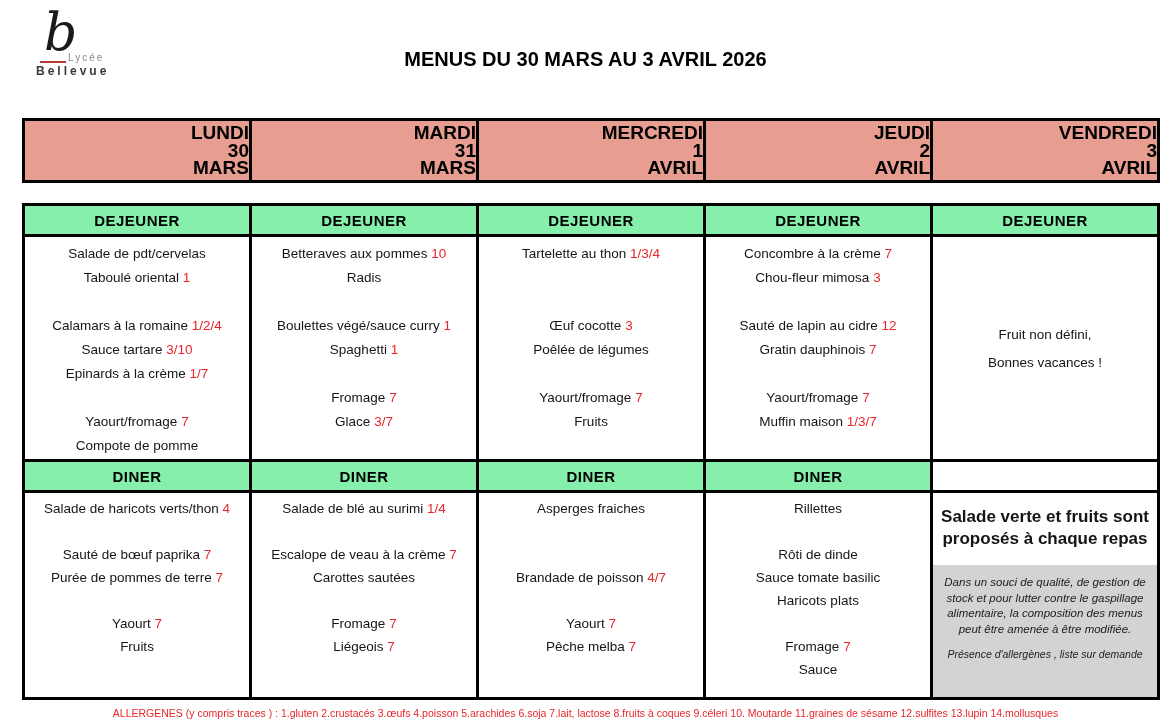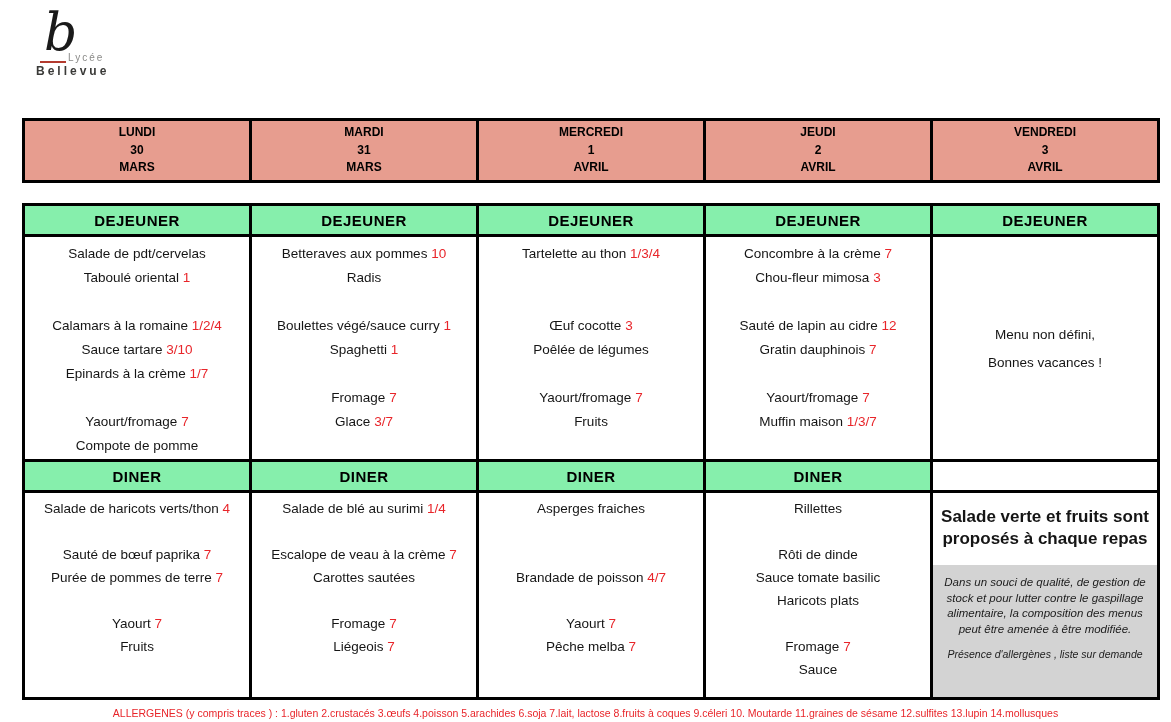--- a/index.html
+++ b/index.html
@@ -37,22 +37,22 @@
     text-align: center; font-size: 20px; font-weight: bold; color: #000;
   }
 
   
   table { border-collapse: collapse; table-layout: fixed; }
   td { border: 3px solid #000; }
 
   .days-table { position: absolute; left: 22px; top: 118px; width: 1138px; }
   .day-cell {
     height: 62px; background: #e79d8f;
-    text-align: center; vertical-align: middle;
-    font-weight: bold; font-size: 12px; line-height: 17.5px; color: #000;
+    text-align: right; vertical-align: middle;
+    font-weight: bold; font-size: 19px; line-height: 17.5px; color: #000;
   }
 
   .menu-table { position: absolute; left: 22px; top: 203px; width: 1138px; }
   .meal-header {
     height: 31px; background: #86efac;
     text-align: center; vertical-align: middle;
     font-weight: bold; font-size: 15px; letter-spacing: 0.5px; color: #000;
   }
   .meal-header.empty { background: #ffffff; }
   .menu-cell {
@@ -101,20 +101,21 @@
 
 <div class="page">
 
   <div class="logo">
     <div class="logo-glyph">b</div>
     <div class="logo-underline"></div>
     <div class="logo-top">Lycée</div>
     <div class="logo-bottom">Bellevue</div>
   </div>
 
+  <div class="title">MENUS DU 30 MARS AU 3 AVRIL 2026</div>
 
   <table class="days-table">
     <tbody>
         <tr>
       <td class="day-cell">
         <div>LUNDI</div>
         <div>30</div>
         <div>MARS</div>
       </td>
       <td class="day-cell">
@@ -187,21 +188,21 @@
             <div class="menu-line"><span>Chou-fleur mimosa</span><span class="codes">&nbsp;3</span></div>
             <div class="menu-line">&nbsp;</div>
             <div class="menu-line"><span>Sauté de lapin au cidre</span><span class="codes">&nbsp;12</span></div>
             <div class="menu-line"><span>Gratin dauphinois</span><span class="codes">&nbsp;7</span></div>
             <div class="menu-line">&nbsp;</div>
             <div class="menu-line"><span>Yaourt/fromage</span><span class="codes">&nbsp;7</span></div>
             <div class="menu-line"><span>Muffin maison</span><span class="codes">&nbsp;1/3/7</span></div>
           </td>
       <td class="menu-cell flex-host">
         <div class="vac-cell">
-          <div>Menu non défini,</div>
+          <div>Fruit non défini,</div>
           <div>Bonnes vacances !</div>
         </div>
       </td>
     </tr>
     <tr>
       <td class="meal-header">DINER</td>
       <td class="meal-header">DINER</td>
       <td class="meal-header">DINER</td>
       <td class="meal-header">DINER</td>
       <td class="meal-header empty"></td>

